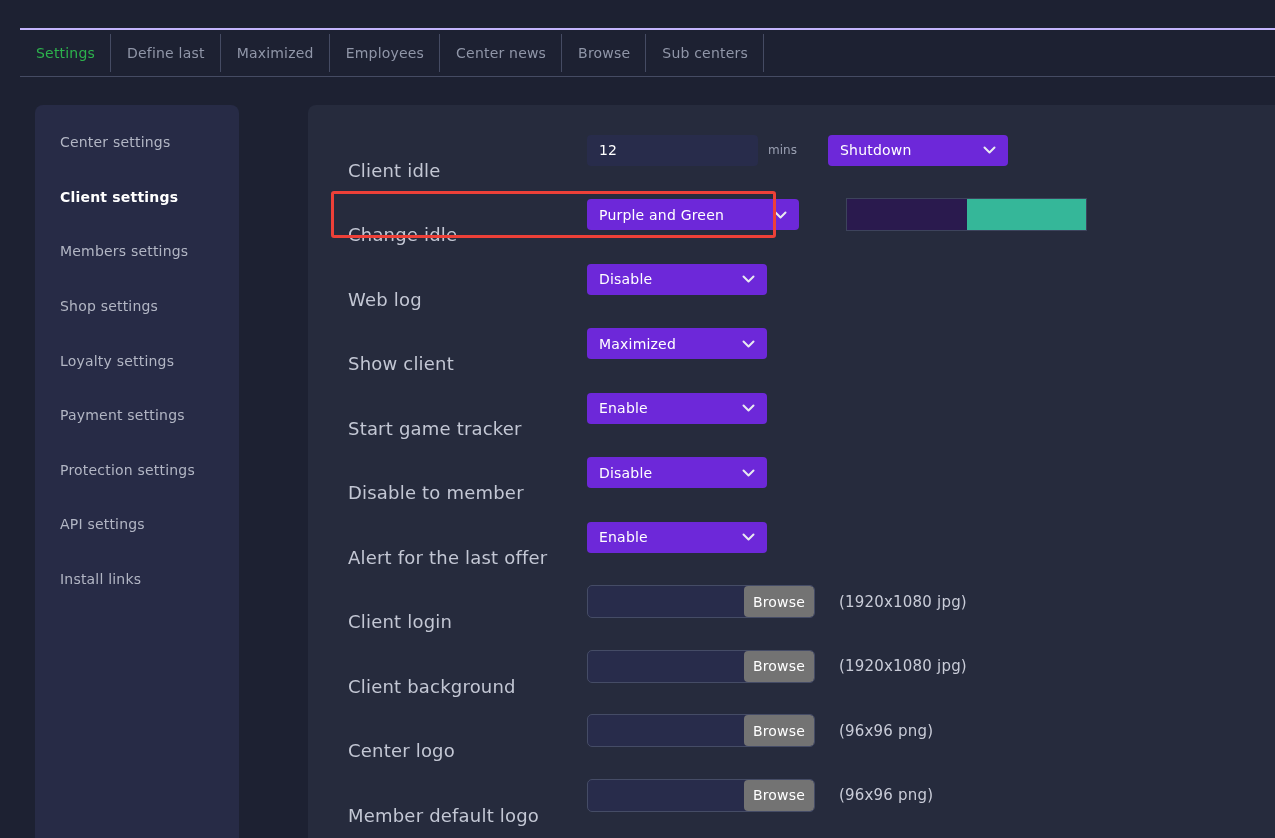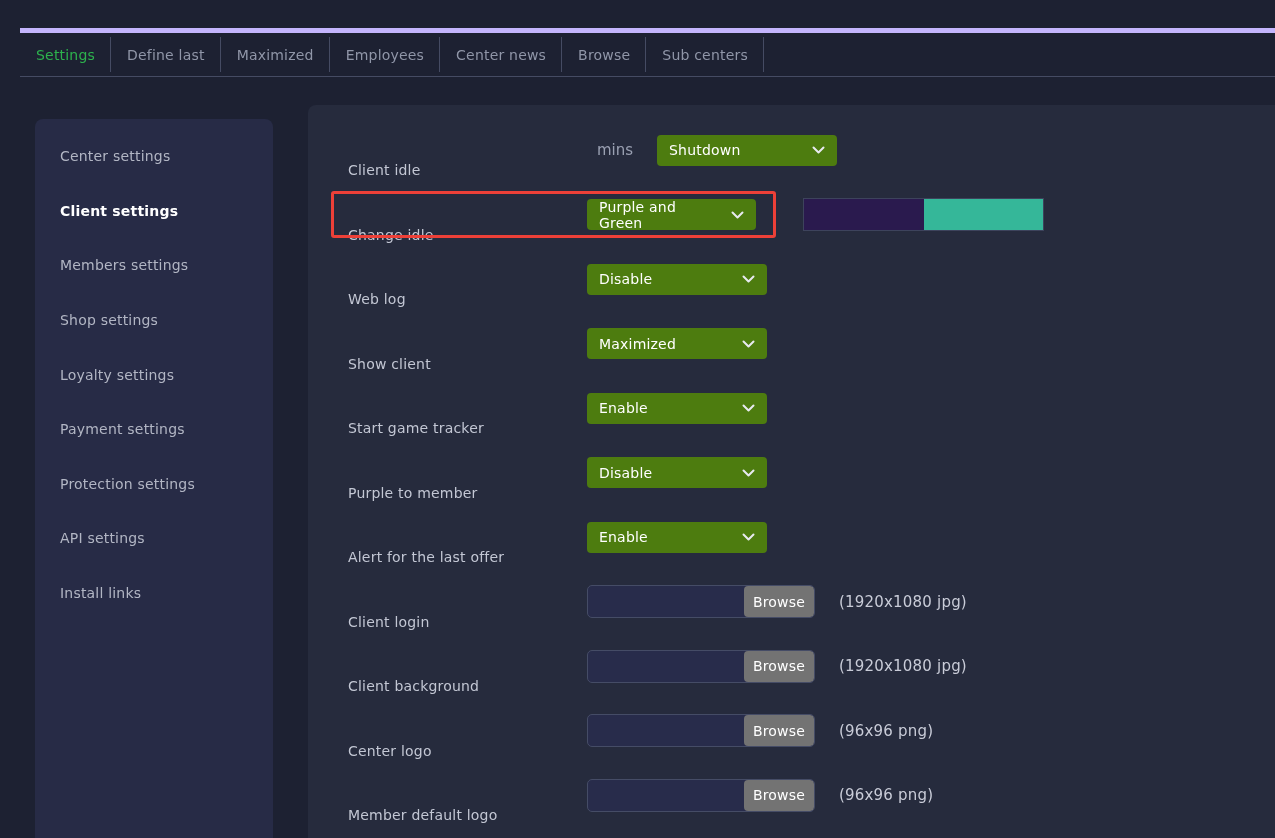--- a/index.html
+++ b/index.html
@@ -8,73 +8,73 @@
 
   .screen {
     position:relative; width:1275px; height:838px;
     background:#1d2132; overflow:hidden;
   }
 
   
   .tabbar {
     position:absolute; left:20px; right:0; top:28px; height:49px;
     display:flex; align-items:stretch;
-    border-top:5px solid #c4b5fd; border-bottom:1px solid #454b63;
+    border-top:2px solid #c4b5fd; border-bottom:1px solid #454b63;
   }
   .tab {
     position:relative; display:flex; align-items:center;
     padding:0 16px; font-size:14px; color:#9096a8; cursor:pointer;
     letter-spacing:.2px; white-space:nowrap;
   }
   .tab::after {
     content:""; position:absolute; right:0; top:4px; bottom:4px;
     width:1px; background:#454b63;
   }
   .tab.active { color:#2db24d; }
 
   
   .sidebar {
-    position:absolute; left:35px; top:119px; width:238px; bottom:0;
+    position:absolute; left:35px; top:105px; width:204px; bottom:0;
     background:#272b46; border-radius:8px 8px 0 0; padding-top:10px;
   }
   .side-item {
     height:54.6px; display:flex; align-items:center; padding-left:25px;
     font-size:14px; color:#b2b6c4; cursor:pointer; letter-spacing:.2px;
   }
   .side-item.active { color:#ffffff; font-weight:bold; }
 
   
   .main {
     position:absolute; left:308px; top:105px; right:0; bottom:0;
     background:#262b3d; border-radius:8px 0 0 0; padding-top:13px;
   }
   .row {
     position:relative; height:64.5px; display:flex; align-items:center;
     padding-left:40px;
   }
   .row-label {
-    width:239px; flex-shrink:0; font-size:14px; color:#c3c7d4;
+    width:239px; flex-shrink:0; font-size:18px; color:#c3c7d4;
     letter-spacing:.2px;
     margin-top:40px;
   }
 
   .text-input {
     width:171px; height:31px; background:#282c4b; border:none; outline:none;
     border-radius:4px; color:#ffffff; font-size:14px; padding:0 12px;
     font-family:inherit;
   }
-  .unit { width:32px; margin-left:10px; font-size:15px; color:#9aa0b2; }
+  .unit { width:32px; margin-left:10px; font-size:12px; color:#9aa0b2; }
 
   .select {
-    width:180px; height:31px; background:#4d7c0f; border-radius:4px;
+    width:180px; height:31px; background:#6d28d9; border-radius:4px;
     display:flex; align-items:center; justify-content:space-between;
     padding:0 12px; color:#ffffff; font-size:14px; cursor:pointer;
     letter-spacing:.2px;
   }
-  .select.wide { width:169px;gap:36px; }
+  .select.wide { width:212px;gap:36px; }
   .select .chev { display:flex; align-items:center; }
   .shutdown-select { margin-left:28px; }
 
   
   .highlight-box {
     position:absolute; left:23px; top:8.5px; width:445px; height:47px;
     border:3px solid #ed4038; border-radius:3px; pointer-events:none;
   }
 
   .swatches {
@@ -121,20 +121,21 @@
     <div class="side-item">Payment settings</div>
     <div class="side-item">Protection settings</div>
     <div class="side-item">API settings</div>
     <div class="side-item">Install links</div>
   </div>
 
   <div class="main">
 
     <div class="row">
       <div class="row-label">Client idle</div>
+      <input class="text-input" type="text" value="12" style="">
       <div class="unit">mins</div>
       <div class="select shutdown-select">
         <span>Shutdown</span>
         <span class="chev">
           <svg width="13" height="8" viewBox="0 0 13 8">
               <path d="M1.5 1.5l5 5 5-5" stroke="#e8eaf0" stroke-width="2" fill="none" stroke-linecap="round" stroke-linejoin="round"></path>
             </svg>
         </span>
       </div>
     </div>
@@ -186,21 +187,21 @@
         <span>Enable</span>
         <span class="chev">
           <svg width="13" height="8" viewBox="0 0 13 8">
               <path d="M1.5 1.5l5 5 5-5" stroke="#e8eaf0" stroke-width="2" fill="none" stroke-linecap="round" stroke-linejoin="round"></path>
             </svg>
         </span>
       </div>
     </div>
 
     <div class="row">
-      <div class="row-label">Purple to member</div>
+      <div class="row-label">Disable to member</div>
       <div class="select">
         <span>Disable</span>
         <span class="chev">
           <svg width="13" height="8" viewBox="0 0 13 8">
               <path d="M1.5 1.5l5 5 5-5" stroke="#e8eaf0" stroke-width="2" fill="none" stroke-linecap="round" stroke-linejoin="round"></path>
             </svg>
         </span>
       </div>
     </div>
 

